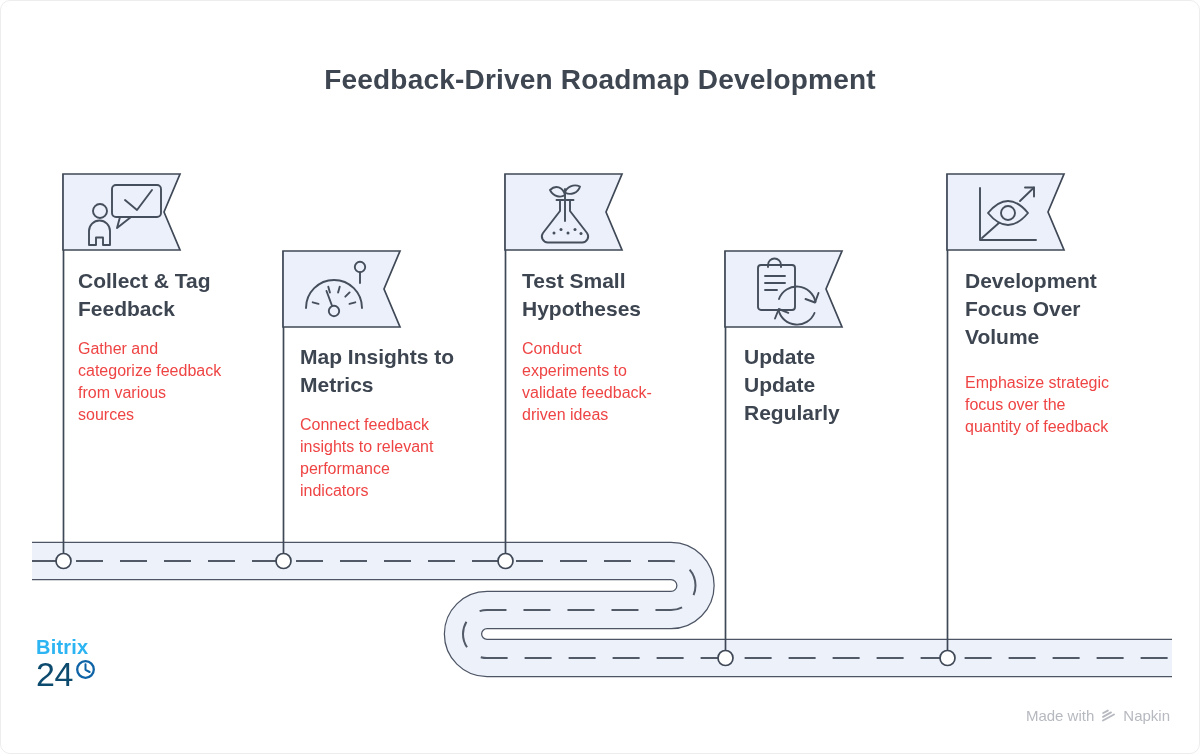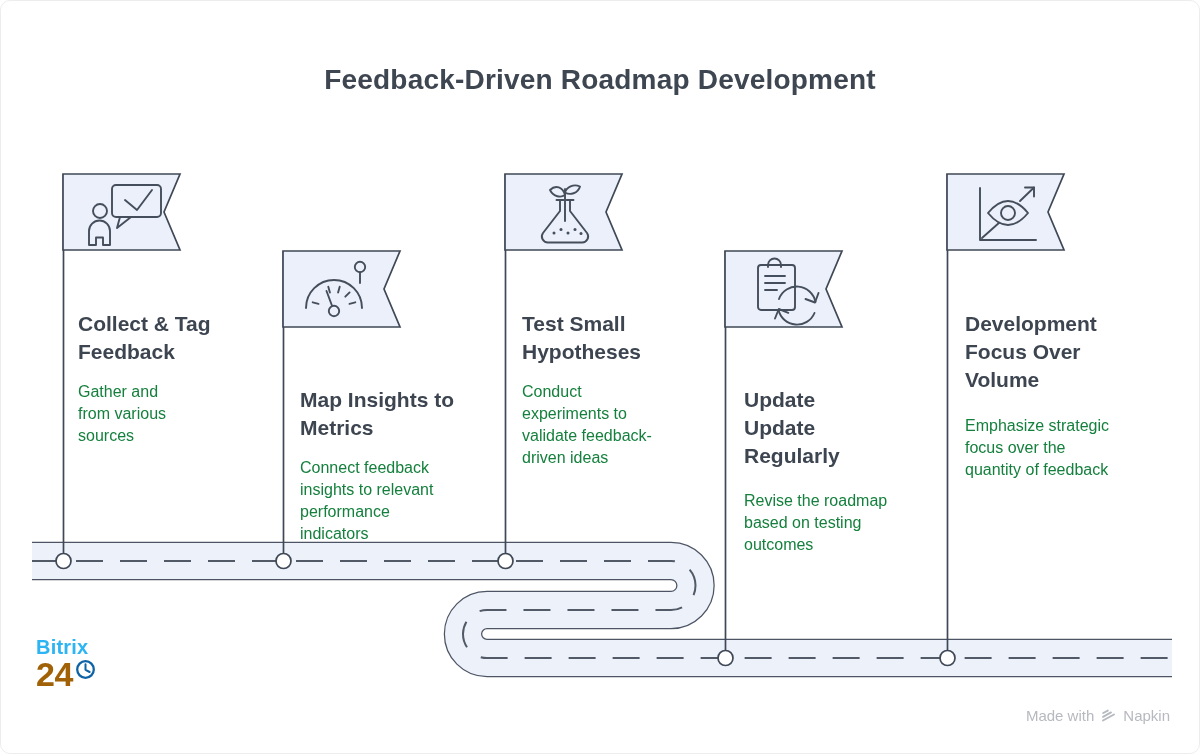--- a/index.html
+++ b/index.html
@@ -6,34 +6,34 @@
   .canvas{
     position:relative;width:1200px;height:754px;background:#ffffff;overflow:hidden;
     font-family:"Liberation Sans", sans-serif;color:#3e4652;
   }
   .frame{position:absolute;inset:0;border:1px solid #ededed;border-radius:10px;pointer-events:none;}
   .page-title{
     position:absolute;left:0;top:64px;width:1200px;text-align:center;
     font-size:28px;font-weight:700;color:#3e4651;letter-spacing:.2px;margin:0;
   }
   .scene{position:absolute;left:0;top:0;}
-  .step{position:absolute;width:196px;margin-top:43px;}
+  .step{position:absolute;width:196px;}
   .step-title{font-size:21px;line-height:28px;font-weight:700;color:#3d4551;}
-  .step-desc{font-size:16px;line-height:22px;color:#15803d;margin-top:15px;}
+  .step-desc{font-size:16px;line-height:22px;color:#ef4444;margin-top:15px;}
   .s1{left:78px;top:267px;}
   .s2{left:300px;top:343px;}
   .s3{left:522px;top:267px;}
   .s4{left:744px;top:343px;}
   .s5{left:965px;top:267px;}
   .s4 .step-desc{margin-top:20px;}
   .s5 .step-desc{margin-top:21px;}
   .bitrix{position:absolute;left:36px;top:637px;line-height:1;}
   .bitrix-top{font-size:20px;font-weight:700;color:#2cb5f2;letter-spacing:.2px;}
   .bitrix-bottom{display:flex;align-items:flex-start;margin-top:2px;}
-  .bitrix-24{font-size:34px;font-weight:700;color:#a16207;letter-spacing:-.5px;line-height:30px;}
+  .bitrix-24{font-size:34px;font-weight:400;color:#0c4a6e;letter-spacing:-.5px;line-height:30px;}
   .bitrix-clock{margin-left:2px;margin-top:0px;}
   .footer{
     position:absolute;right:30px;top:707px;display:flex;align-items:center;gap:6px;
     font-size:15px;color:#b6b9bf;
   }
 </style>
 </head>
 <body>
 
 <div class="canvas">
@@ -131,20 +131,21 @@
     </g>
   </svg>
 
   <div class="step s1">
     <div class="step-title">
       <div>Collect &amp; Tag</div>
       <div>Feedback</div>
     </div>
     <div class="step-desc">
       <div>Gather and</div>
+      <div>categorize feedback</div>
       <div>from various</div>
       <div>sources</div>
     </div>
   </div>
 
   <div class="step s2">
     <div class="step-title">
       <div>Map Insights to</div>
       <div>Metrics</div>
     </div>
@@ -167,25 +168,20 @@
       <div>validate feedback-</div>
       <div>driven ideas</div>
     </div>
   </div>
 
   <div class="step s4">
     <div class="step-title">
       <div>Update</div>
       <div>Update</div>
       <div>Regularly</div>
-    </div>
-    <div class="step-desc">
-      <div>Revise the roadmap</div>
-      <div>based on testing</div>
-      <div>outcomes</div>
     </div>
   </div>
 
   <div class="step s5">
     <div class="step-title">
       <div>Development</div>
       <div>Focus Over</div>
       <div>Volume</div>
     </div>
     <div class="step-desc">

